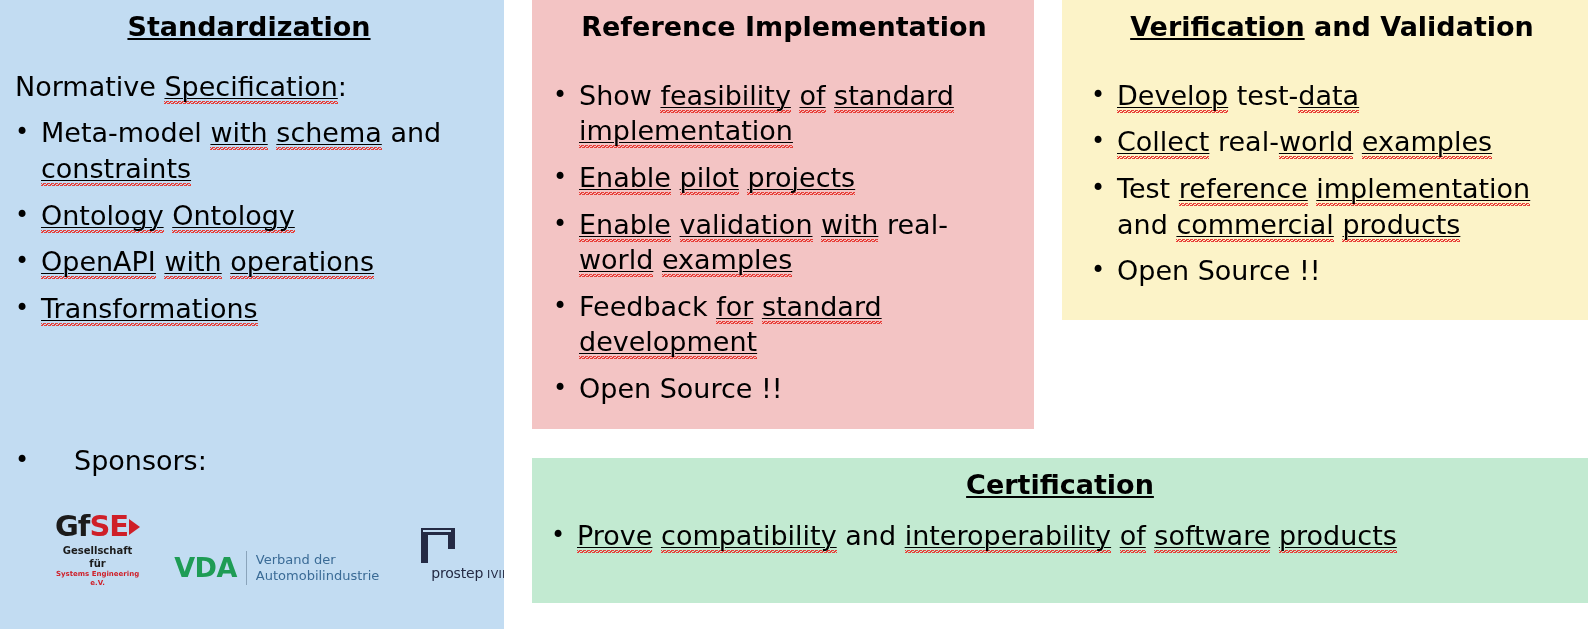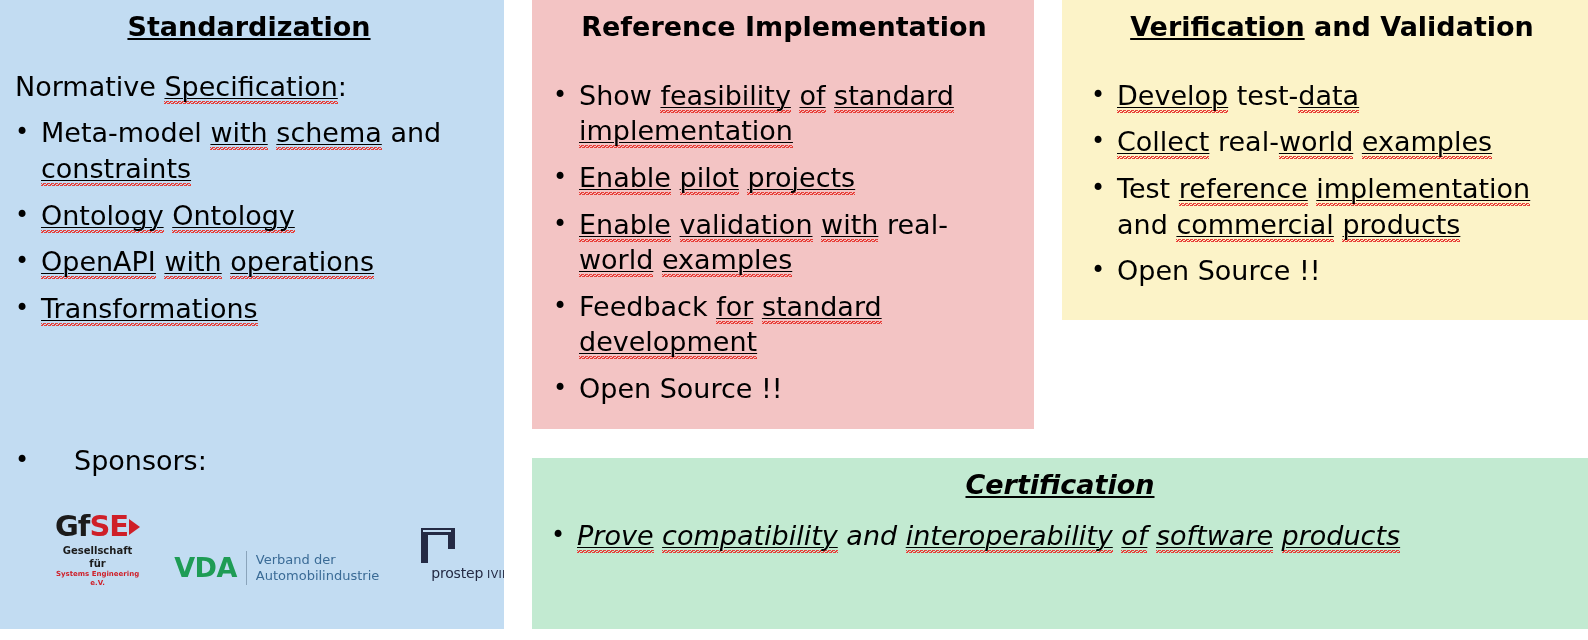--- a/index.html
+++ b/index.html
@@ -101,24 +101,23 @@
     left: 532px; top: 0px; width: 502px; height: 429px;
     background: #f3c4c4;
     padding: 12px 16px 0 18px;
   }
   #panel-verification {
     left: 1062px; top: 0px; width: 526px; height: 320px;
     background: #fcf3c8;
     padding: 12px 12px 0 26px;
   }
   #panel-certification {
-    left: 532px; top: 458px; width: 1056px; height: 171px;
+    left: 532px; top: 458px; width: 1056px; height: 145px;
     background: #c2ead1;
     padding: 12px 16px 0 16px;
-    font-style: italic;
   }
 
   #std-intro { margin: 28px 0 12px 3px; }
   #ref-list  { margin-top: 36px; }
   #ver-list  { margin-top: 36px; }
   #cert-list { margin-top: 18px; }
 
   .sponsor-block {
     margin-top: 34px;
     margin-left: 43px;

